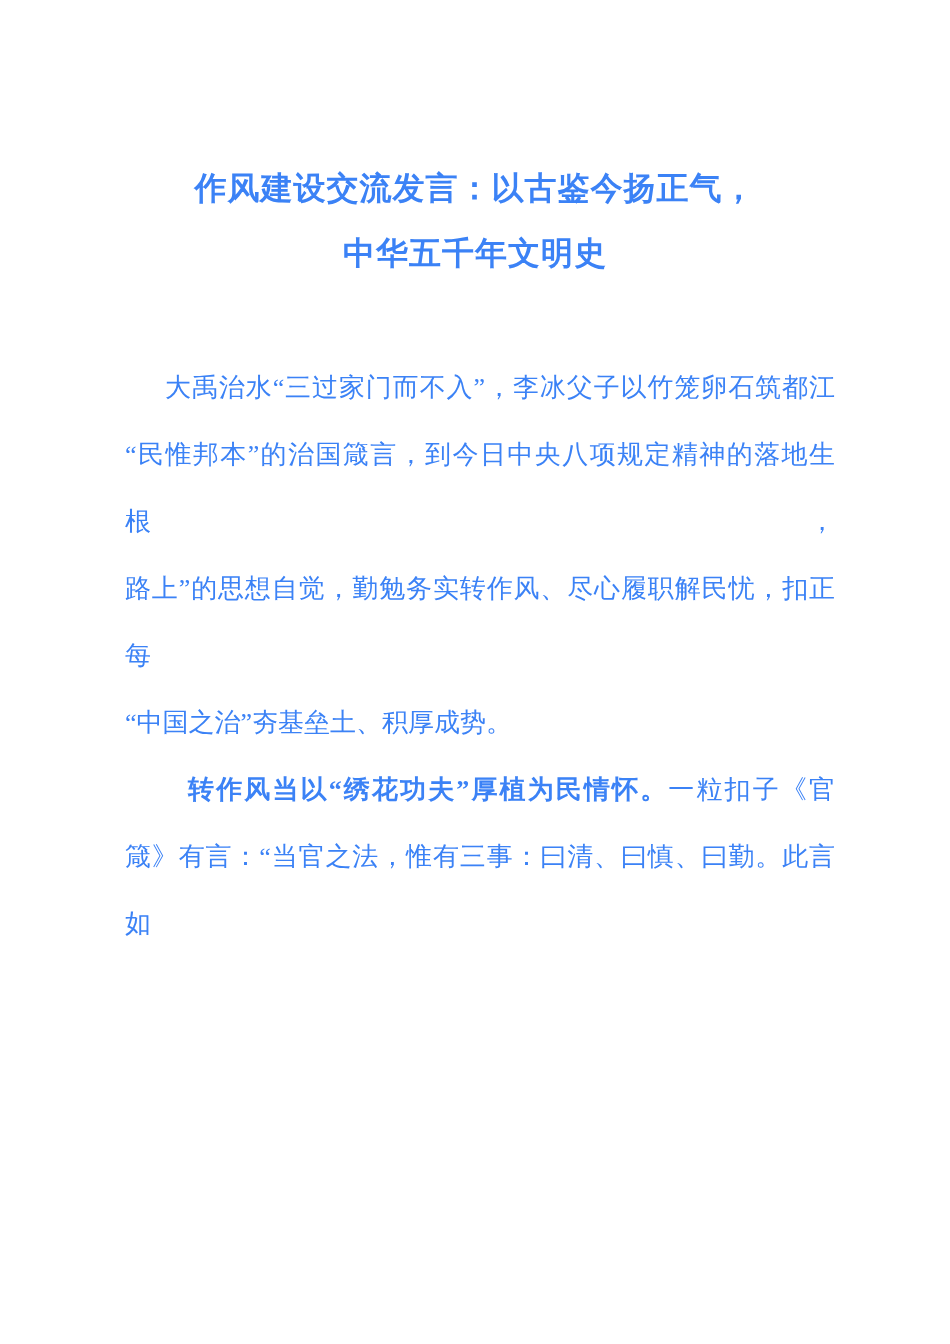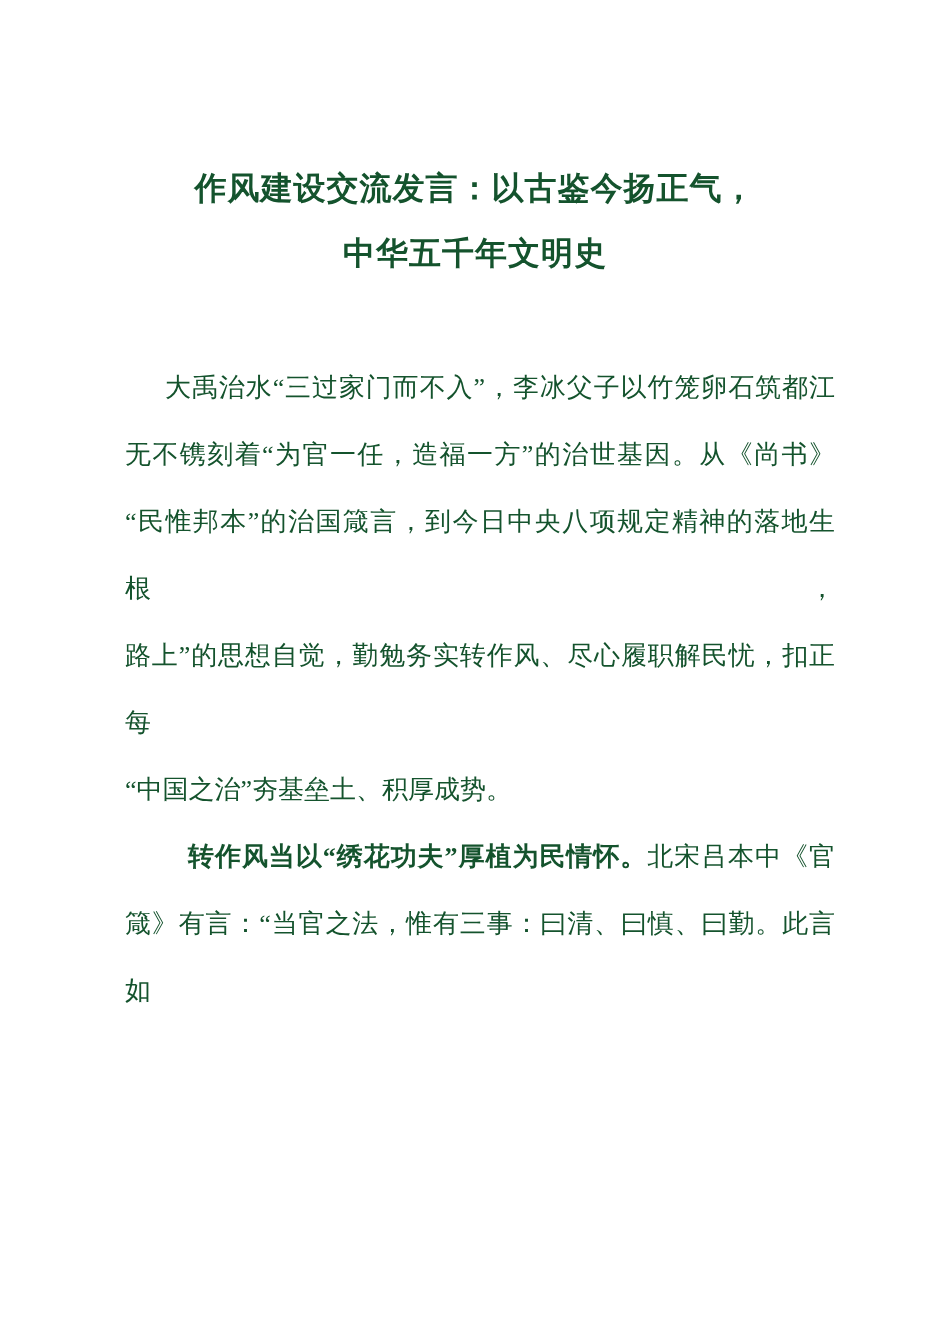--- a/index.html
+++ b/index.html
@@ -5,21 +5,21 @@
   html, body {
     margin: 0;
     padding: 0;
     background: #ffffff;
   }
   .page {
     position: relative;
     width: 950px;
     height: 1344px;
     background: #ffffff;
-    color: #14532d;
+    color: #3b82f6;
     font-family: "Liberation Serif", serif;
     overflow: hidden;
   }
   .doc-title {
     margin: 0;
     padding-top: 156px;
     text-align: center;
     font-size: 32px;
     font-weight: bold;
     line-height: 65px;
@@ -53,20 +53,19 @@
 </head>
 <body>
 
 <div class="page">
   <h1 class="doc-title">
     <span class="title-line">作风建设交流发言：以古鉴今扬正气，</span>
     <span class="title-line">中华五千年文明史</span>
   </h1>
   <div class="doc-body" id="body-lines">
       <div class="line indent spread"><span>大禹治水“三过家门而不入”，李冰父子以竹笼卵石筑都江</span></div>
-      <div class="line spread"><span>无不镌刻着“为官一任，造福一方”的治世基因。从《尚书》</span></div>
       <div class="line spread"><span>“民惟邦本”的治国箴言，到今日中央八项规定精神的落地生根，</span></div>
       <div class="line spread"><span>路上”的思想自觉，勤勉务实转作风、尽心履职解民忧，扣正每</span></div>
       <div class="line"><span>“中国之治”夯基垒土、积厚成势。</span></div>
-      <div class="line indent spread"><span class="bold">转作风当以“绣花功夫”厚植为民情怀。</span><span>北宋吕本中《官</span></div>
+      <div class="line indent spread"><span class="bold">转作风当以“绣花功夫”厚植为民情怀。</span><span>一粒扣子《官</span></div>
       <div class="line spread"><span>箴》有言：“当官之法，惟有三事：曰清、曰慎、曰勤。此言如</span></div>
     </div>
 </div>
 
 </body></html>

